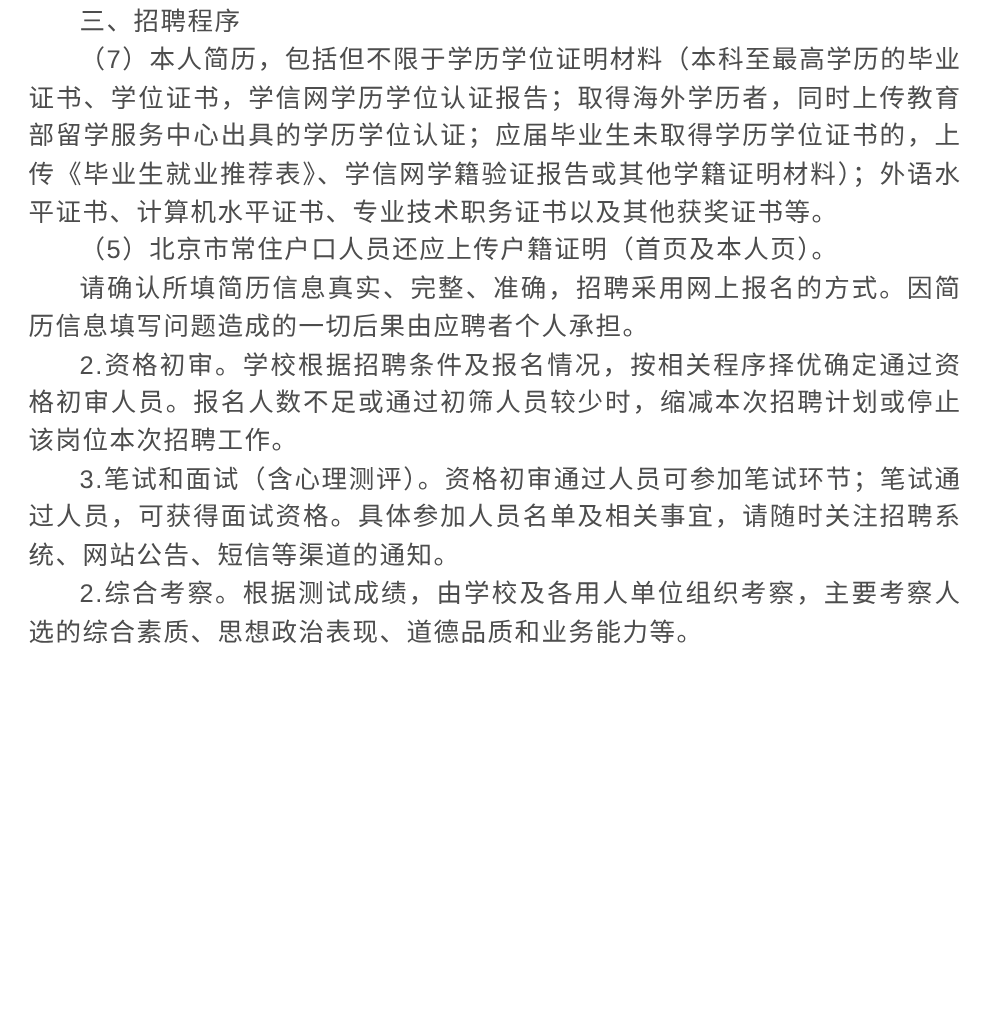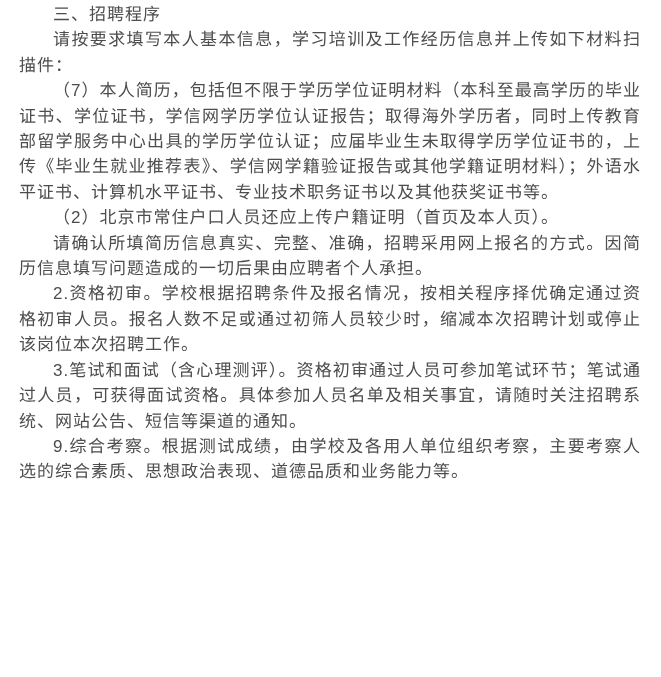--- a/index.html
+++ b/index.html
@@ -36,21 +36,20 @@
   .para .run-highlight {
     color: var(--highlight);
   }
 </style>
 </head>
 <body>
 
 <div class="doc">
   <p class="para">三、招聘程序</p>
   <div id="paras">
-      <p class="para"><span>请按要求填写本人基本信息，学习培训及工作经历信息并上传如下材料扫描件：</span></p>
       <p class="para"><span>（7）本人简历，包括但不限于学历学位证明材料（本科至最高学历的毕业证书、学位证书，学信网学历学位认证报告；取得海外学历者，同时上传教育部留学服务中心出具的学历学位认证；应届毕业生未取得学历学位证书的，上传《毕业生就业推荐表》、学信网学籍验证报告或其他学籍证明材料）；外语水平证书、计算机水平证书、专业技术职务证书以及其他获奖证书等。</span></p>
-      <p class="para"><span>（2）北京市常住户口人员还应上传户籍证明（首页及本人页）。</span></p>
+      <p class="para"><span>（5）北京市常住户口人员还应上传户籍证明（首页及本人页）。</span></p>
       <p class="para"><span>请确认所填简历信息真实、完整、准确，招聘采用网上报名的方式。因简历信息填写问题造成的一切后果由应聘者个人承担。</span></p>
       <p class="para"><span>2.资格初审。学校根据招聘条件及报名情况，按相关程序择优确定通过资格初审人员。报名人数不足或通过初筛人员较少时，缩减本次招聘计划或停止该岗位本次招聘工作。</span></p>
       <p class="para"><span>3.笔试和面试（含心理测评）。资格初审通过人员可参加笔试环节；笔试通过人员，可获得面试资格。具体参加人员名单及相关事宜，请随时关注招聘系统、网站公告、短信等渠道的通知。</span></p>
-      <p class="para"><span>9.综合考察。根据测试成绩，由学校及各用人单位组织考察，主要考察人选的综合素质、思想政治表现、道德品质和业务能力等。</span></p>
+      <p class="para"><span>2.综合考察。根据测试成绩，由学校及各用人单位组织考察，主要考察人选的综合素质、思想政治表现、道德品质和业务能力等。</span></p>
     </div>
 </div>
 
 </body></html>

